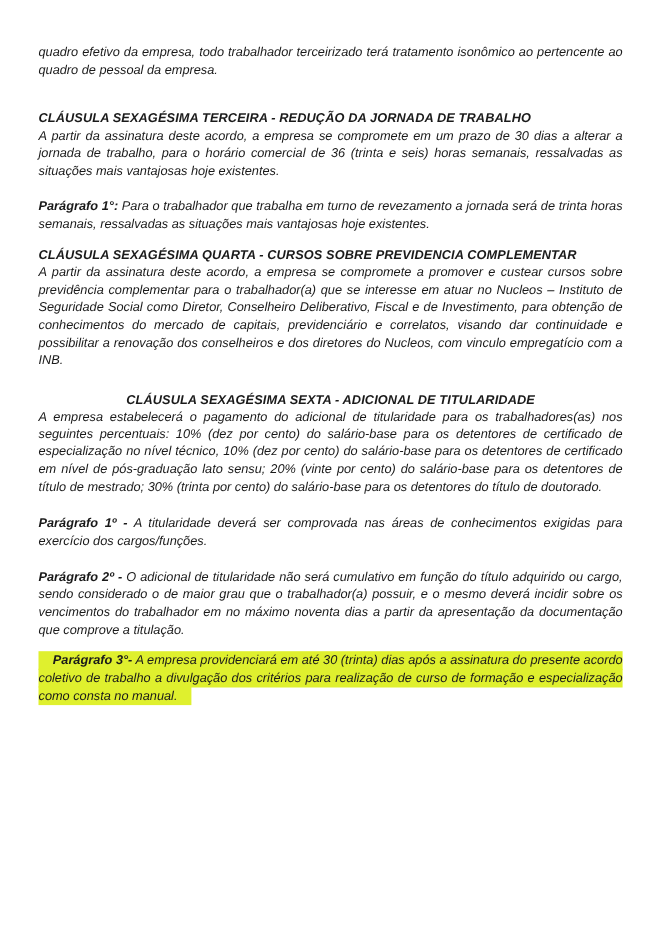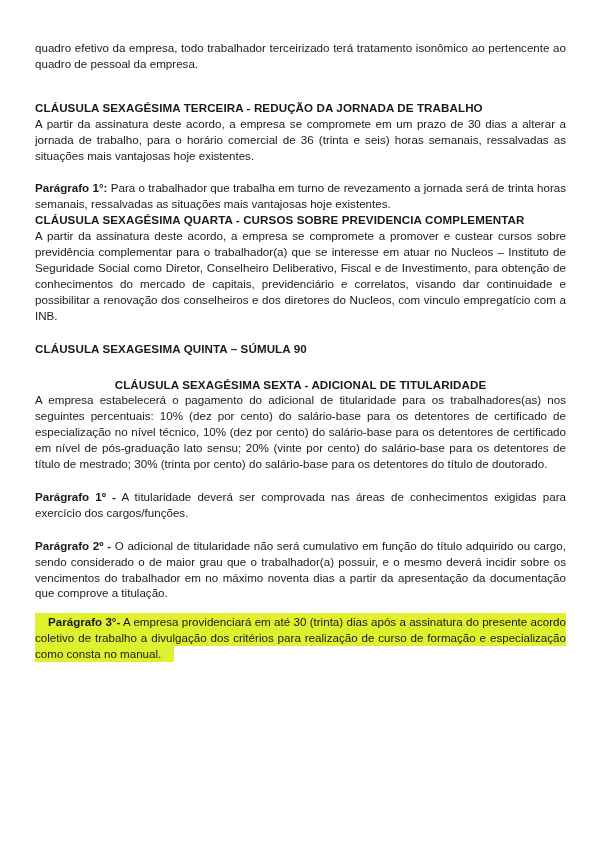--- a/index.html
+++ b/index.html
@@ -22,47 +22,46 @@
     text-align: justify;
   }
   .para.tight { margin-top: 0; }
   .para.narrow { margin-top: 13px; }
   .heading {
     margin: 17px 0 0 0;
     font-weight: 700;
     text-align: left;
     letter-spacing: 0.1px;
   }
-  .heading.tight { margin-top: 0; }
+  .heading.tight { margin-top: 12px; }
   .heading.wide  { margin-top: 28px; }
   .heading.med   { margin-top: 20px; text-align: center; }
   .label { font-weight: 700; }
   .hl {
     padding: 2px 13px;
   }
 </style>
 </head>
 <body>
 
-<div class="page" style="color: rgb(26, 26, 26); background: rgb(255, 255, 255);">
+<div class="page" style="color: rgb(26, 26, 26); background: rgb(255, 255, 255); font-style: italic;">
 
   <p class="para tight">quadro efetivo da empresa, todo trabalhador terceirizado terá tratamento isonômico ao pertencente ao quadro de pessoal da empresa.</p>
 
   <p class="heading wide">CLÁUSULA SEXAGÉSIMA TERCEIRA - REDUÇÃO DA JORNADA DE TRABALHO</p>
 
   <p class="para tight">A partir da assinatura deste acordo, a empresa se compromete em um prazo de 30 dias a alterar a jornada de trabalho, para o horário comercial de 36 (trinta e seis) horas semanais, ressalvadas as situações mais vantajosas hoje existentes.</p>
 
   <p class="para"><span class="label">Parágrafo 1°:</span><span> Para o trabalhador que trabalha em turno de revezamento a jornada será de trinta horas semanais, ressalvadas as situações mais vantajosas hoje existentes.</span></p>
 
 
   <p class="heading tight">CLÁUSULA SEXAGÉSIMA QUARTA - CURSOS SOBRE PREVIDENCIA COMPLEMENTAR</p>
 
   <p class="para tight">A partir da assinatura deste acordo, a empresa se compromete a promover e custear cursos sobre previdência complementar para o trabalhador(a) que se interesse em atuar no Nucleos – Instituto de Seguridade Social como Diretor, Conselheiro Deliberativo, Fiscal e de Investimento, para obtenção de conhecimentos do mercado de capitais, previdenciário e correlatos, visando dar continuidade e possibilitar a renovação dos conselheiros e dos diretores do Nucleos, com vinculo empregatício com a INB.</p>
 
-  <p class="heading">CLÁUSULA SEXAGESIMA  QUINTA – SÚMULA 90</p>
 
 
   <p class="heading med">CLÁUSULA SEXAGÉSIMA SEXTA - ADICIONAL DE TITULARIDADE</p>
 
   <p class="para tight">A empresa estabelecerá o pagamento do adicional de titularidade para os trabalhadores(as) nos seguintes percentuais: 10% (dez por cento) do salário-base para os detentores de certificado de especialização no nível técnico, 10% (dez por cento) do salário-base para os detentores de certificado em nível de pós-graduação lato sensu; 20% (vinte por cento) do salário-base para os detentores de título de mestrado; 30% (trinta por cento) do salário-base para os detentores do título de doutorado.</p>
 
   <p class="para"><span class="label">Parágrafo 1º -</span><span> A titularidade deverá ser comprovada nas áreas de conhecimentos exigidas para exercício dos cargos/funções.</span></p>
 
   <p class="para"><span class="label">Parágrafo 2º -</span><span> O adicional de titularidade não será cumulativo em função do título adquirido ou cargo, sendo considerado o de maior grau que o trabalhador(a) possuir, e o mesmo deverá incidir sobre os vencimentos do trabalhador em no máximo noventa dias a partir da apresentação da documentação que comprove a titulação.</span></p>
 

